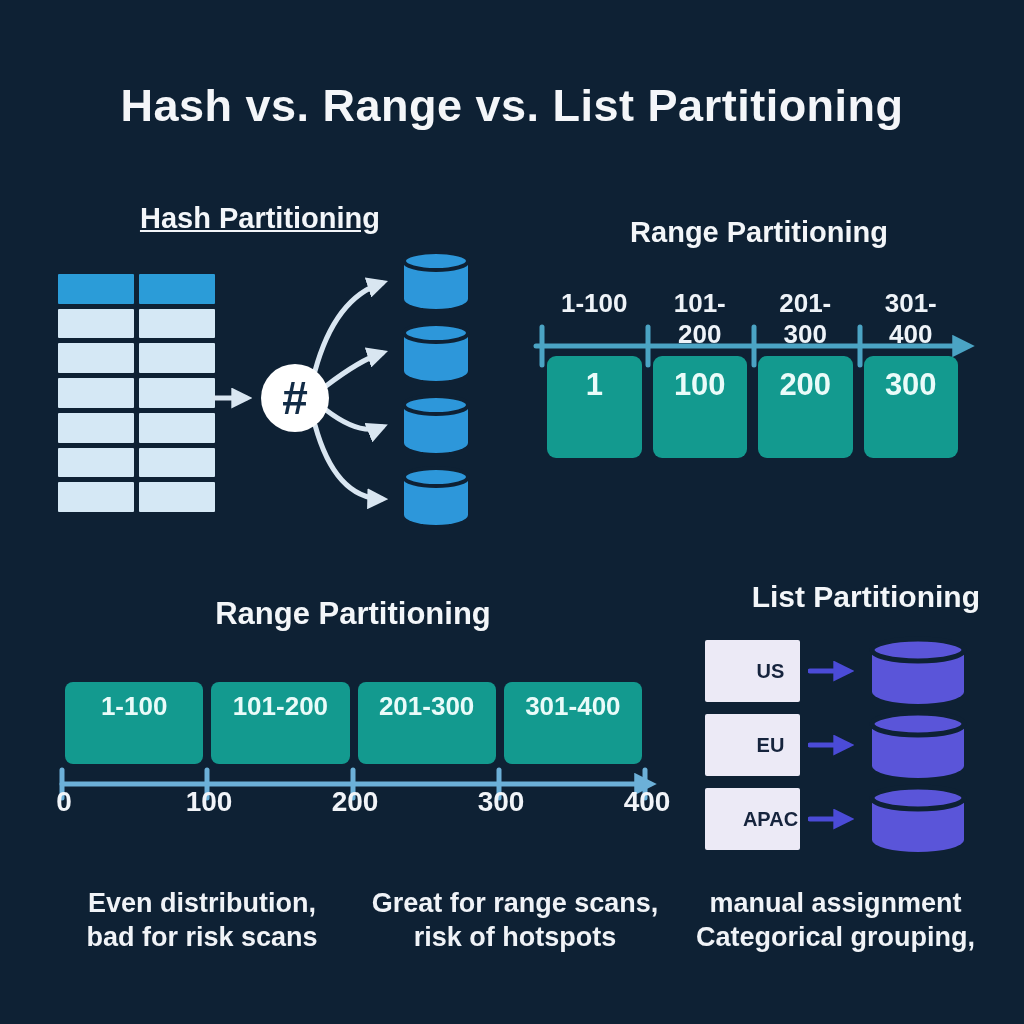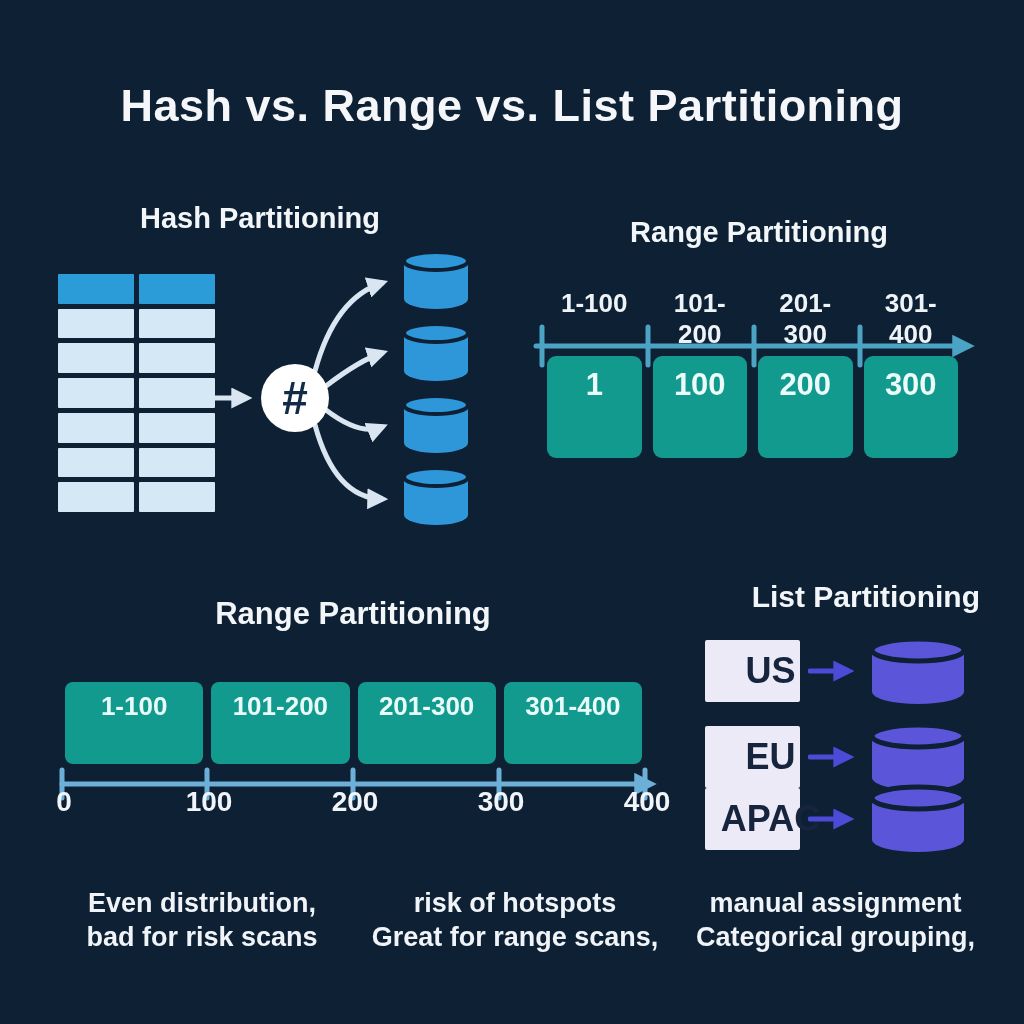--- a/index.html
+++ b/index.html
@@ -16,21 +16,21 @@
   .abs { position: absolute; }
 
   
   #main-title {
     top: 80px; left: 0; width: 1024px;
     font-size: 45px; font-weight: bold; letter-spacing: 0.5px;
     text-align: center; color: #f4f6f9;
   }
 
   
-  #hash-title { top: 202px; left: 55px; width: 410px; font-size: 29px; font-weight: bold; text-align: center; }
+  #hash-title { top: 202px; left: 55px; width: 410px; font-size: 29px; font-weight: bold; text-align: center; text-decoration: underline; }
   #hash-table {
     top: 274px; left: 58px; width: 157px; height: 238px;
     display: grid; grid-template-columns: 1fr 1fr; grid-auto-rows: 1fr; gap: 5px;
   }
   .tcell { background: #d5e8f5; border-radius: 1px; }
   .tcell.hdr { background: #2b9cd8; }
   #hash-circle {
     top: 364px; left: 261px; width: 68px; height: 68px;
     background: #ffffff; border-radius: 50%;
     display: flex; align-items: center; justify-content: center;
@@ -64,21 +64,21 @@
   #range-mid-line { top: 178px; left: 0; }
   .ticklbl { position: absolute; top: 198px; transform: translateX(-50%); font-size: 28px; font-weight: bold; color: #f1f4f8; }
 
   
   #list-sec { top: 570px; left: 690px; width: 310px; height: 300px; }
   #list-title { top: 10px; left: 0; width: 290px; font-size: 30px; font-weight: bold; text-align: right; }
   .list-row { position: absolute; left: 15px; display: flex; align-items: center; }
   .list-box {
     width: 95px; height: 62px; background: #eceaf6; border-radius: 2px;
     display: flex; align-items: center; justify-content: center;
-    font-size: 36px; font-weight: bold; color: #16243d; padding-left: 36px;
+    font-size: 20px; font-weight: bold; color: #16243d; padding-left: 36px;
   }
   .list-arrow { margin: 0 4px 0 8px; }
 
   
   .caption { position: absolute; top: 886px; font-size: 27px; font-weight: bold; line-height: 34px; text-align: center; color: #f0f3f7; }
   #caption-hash { left: 42px; width: 320px; }
   #caption-range { left: 360px; width: 310px; }
   #caption-list { left: 688px; width: 295px; }
 </style>
 </head>
@@ -223,21 +223,21 @@
           </marker>
         </defs>
         <path d="M 2 12 L 40 12" stroke="#4b4bd7" stroke-width="5" fill="none" stroke-linecap="round" marker-end="url(#ah-indigo)"></path>
       </svg>
       <svg width="104" height="70" viewBox="0 0 104 70">
         <path d="M6 14 v42 a46 12 0 0 0 92 0 v-42 z" fill="#5a55d9"></path>
         <ellipse cx="52" cy="14" rx="46" ry="11" fill="#5a55d9" stroke="#0e2134" stroke-width="5"></ellipse>
       </svg>
     </div>
 
-    <div class="list-row" style="top:152px">
+    <div class="list-row" style="top:140px">
       <div class="list-box">EU</div>
       <svg class="list-arrow" width="54" height="24" viewBox="0 0 54 24">
         <path d="M 2 12 L 40 12" stroke="#4b4bd7" stroke-width="5" fill="none" stroke-linecap="round" marker-end="url(#ah-indigo)"></path>
       </svg>
       <svg width="104" height="70" viewBox="0 0 104 70">
         <path d="M6 14 v42 a46 12 0 0 0 92 0 v-42 z" fill="#5a55d9"></path>
         <ellipse cx="52" cy="14" rx="46" ry="11" fill="#5a55d9" stroke="#0e2134" stroke-width="5"></ellipse>
       </svg>
     </div>
 
@@ -251,21 +251,21 @@
         <ellipse cx="52" cy="14" rx="46" ry="11" fill="#5a55d9" stroke="#0e2134" stroke-width="5"></ellipse>
       </svg>
     </div>
   </div>
 
   <div id="caption-hash" class="caption">
     <div>Even distribution,</div>
     <div>bad for risk scans</div>
   </div>
   <div id="caption-range" class="caption">
+    <div>Great for range scans,</div>
     <div>risk of hotspots</div>
-    <div>Great for range scans,</div>
   </div>
   <div id="caption-list" class="caption">
     <div>manual assignment</div>
     <div>Categorical grouping,</div>
   </div>
 
 </div>
 
 </body></html>

